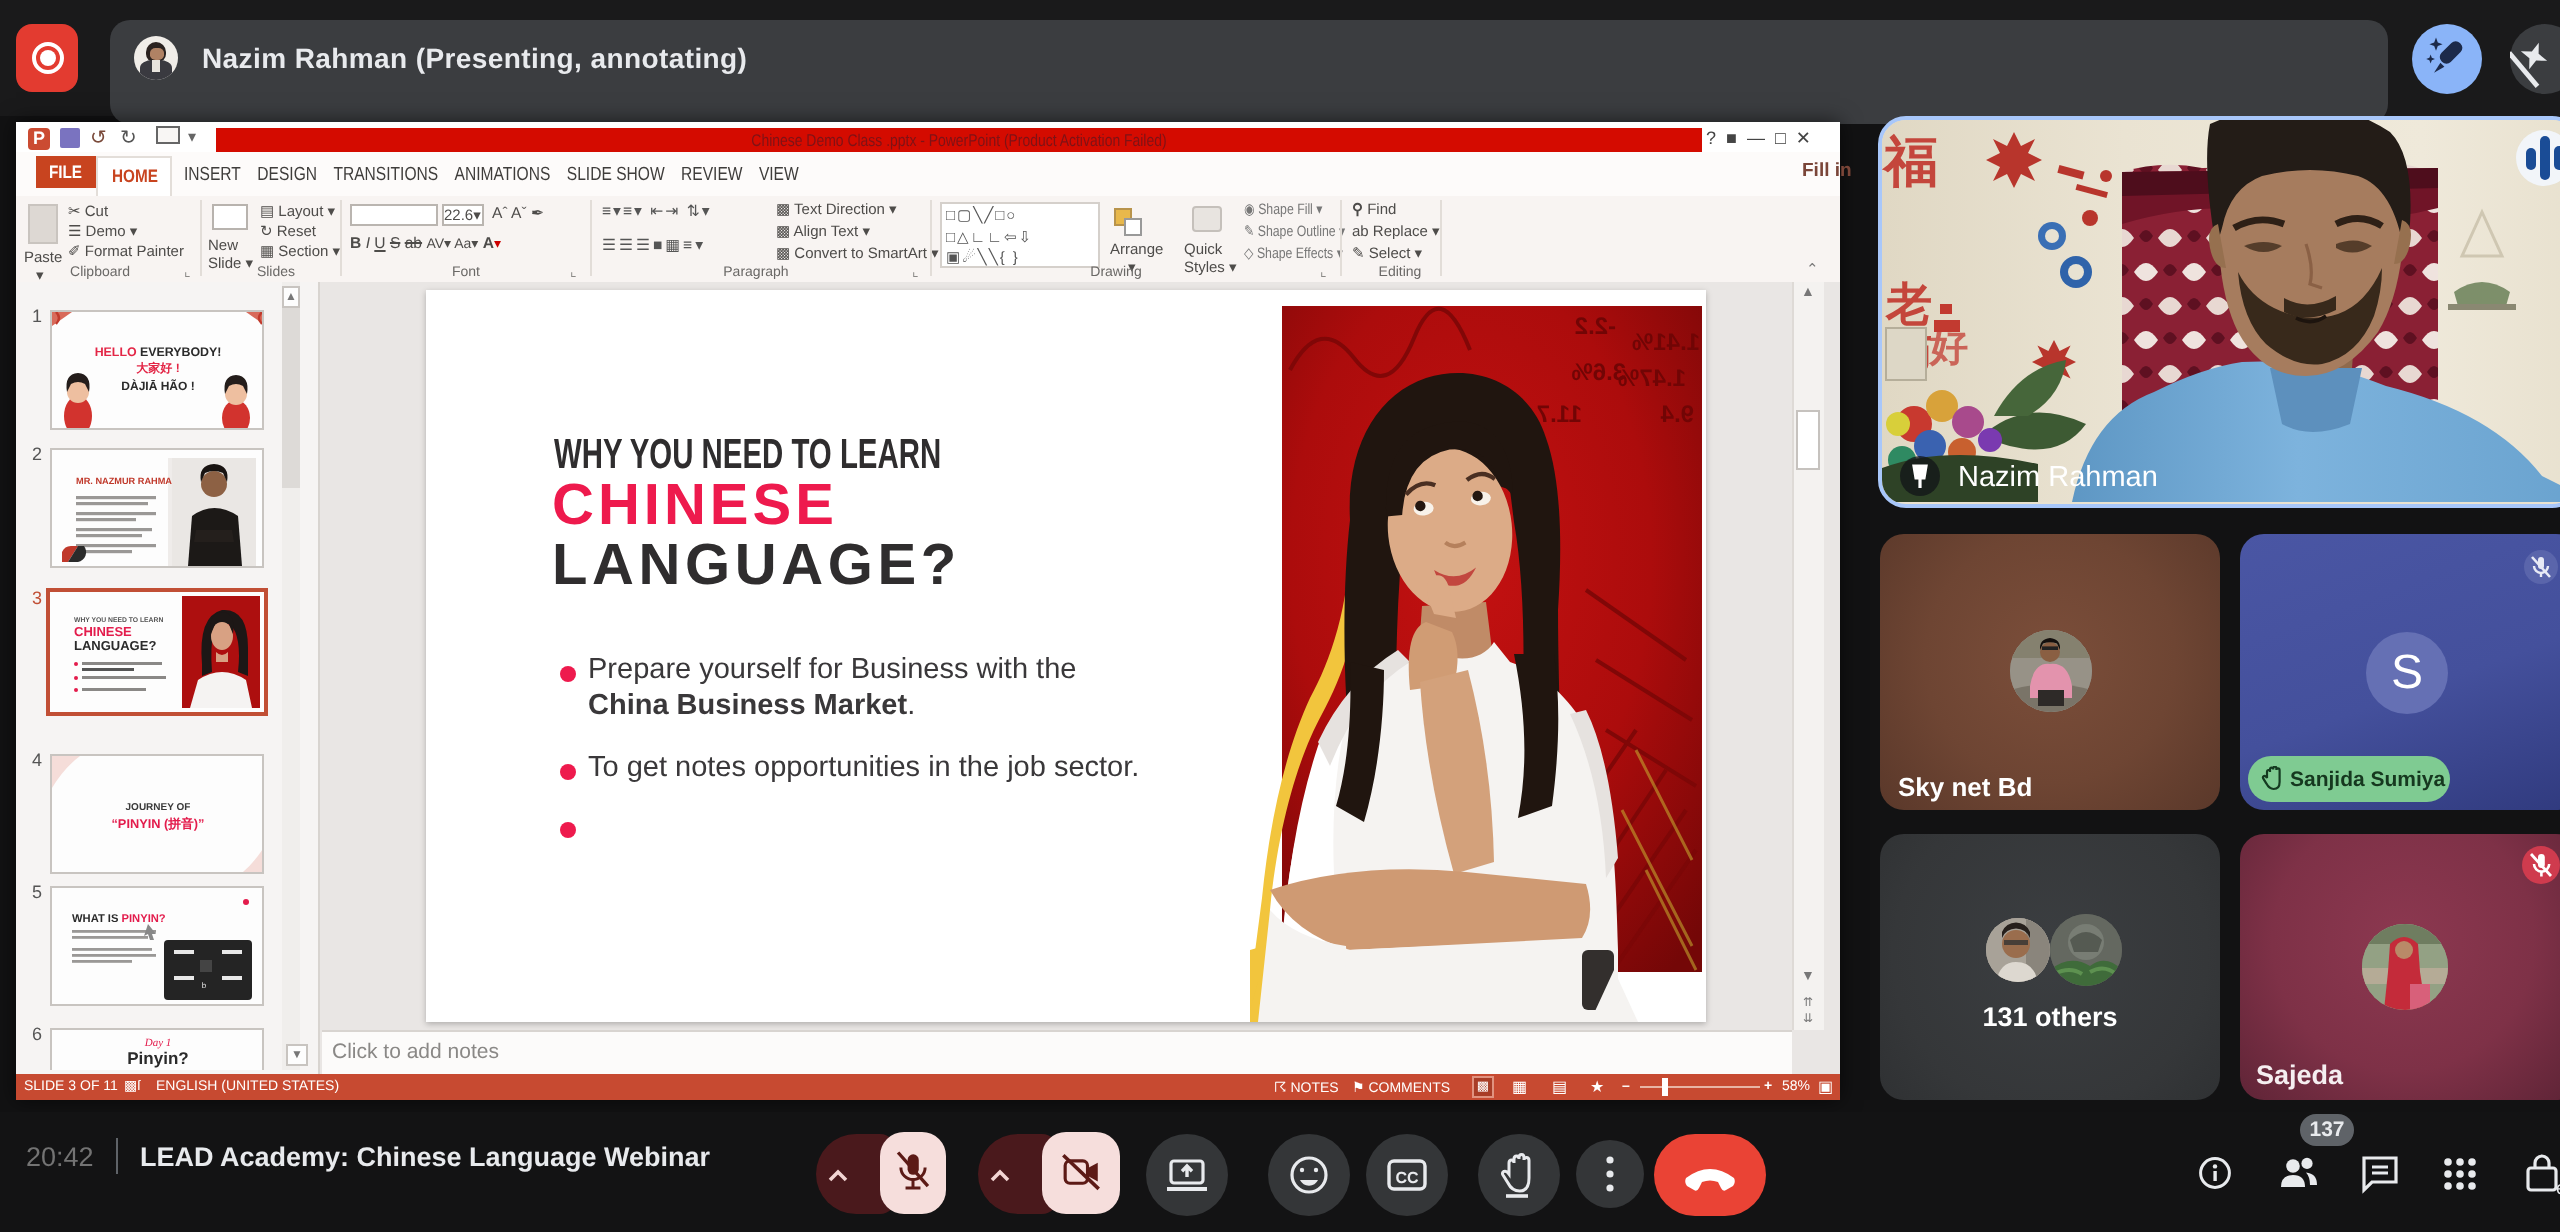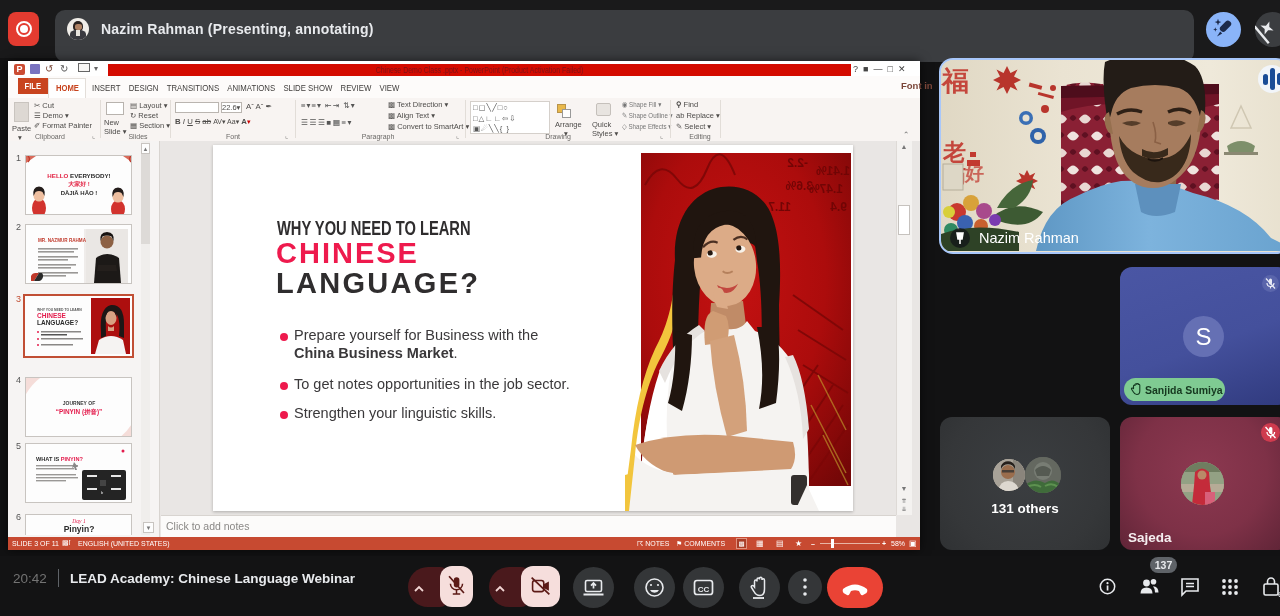--- a/index.html
+++ b/index.html
@@ -54,21 +54,21 @@
   <div class="abs" style="left:100px;top:3px;width:743px;height:12px;background:#d40b00;"></div>
   <div class="abs" style="left:100px;top:4px;width:743px;text-align:center;color:#7d1316;font-size:8.5px;transform:scaleX(.82);">Chinese Demo Class .pptx  -  PowerPoint (Product Activation Failed)</div>
   <div class="abs" style="left:845px;top:3px;color:#444;font-size:9px;">?&nbsp;&nbsp;■&nbsp;&nbsp;—&nbsp;&nbsp;□&nbsp;&nbsp;✕</div>
 
   <div class="abs" style="left:0;top:15px;width:912px;height:22px;background:#fdfbfa;"></div>
   <div class="abs" style="left:10px;top:17px;width:30px;height:16px;background:#c8441f;color:#fff;font-size:9px;font-weight:bold;text-align:center;line-height:16px;"><span style="display:inline-block;transform:scaleX(.85);">FILE</span></div>
   <div class="abs" style="left:40px;top:17px;width:38px;height:20px;background:#fff;border:1px solid #e3ded9;border-bottom:none;color:#c8441f;font-size:9px;font-weight:bold;text-align:center;line-height:19px;"><span style="display:inline-block;transform:scaleX(.85);">HOME</span></div>
   <div class="abs" style="left:84px;top:17px;color:#3f3d3b;font-size:9.5px;line-height:20px;transform:scaleX(.82);transform-origin:0 0;white-space:nowrap;">
     <span style="margin-right:10px;">INSERT</span><span style="margin-right:10px;">DESIGN</span><span style="margin-right:10px;">TRANSITIONS</span><span style="margin-right:10px;">ANIMATIONS</span><span style="margin-right:10px;">SLIDE SHOW</span><span style="margin-right:10px;">REVIEW</span><span>VIEW</span>
   </div>
-  <div class="abs" style="left:893px;top:19px;color:#7a4538;font-size:9.5px;font-weight:bold;white-space:nowrap;">Font in</div>
+  <div class="abs" style="left:893px;top:19px;color:#7a4538;font-size:9.5px;font-weight:bold;white-space:nowrap;">Fill in</div>
 
   <div class="abs" id="ribbon" style="left:0;top:37px;width:912px;height:44px;background:#f8f4f2;border-bottom:1px solid #d9d4cf;color:#4e4c4a;">
 
     <div class="abs" style="left:6px;top:4px;width:15px;height:20px;background:#ddd8d3;border:1px solid #c9c4bf;"></div>
     <div class="abs" style="left:4px;top:26px;font-size:7.5px;">Paste<br><span style="margin-left:6px;">▾</span></div>
     <div class="abs" style="left:26px;top:3px;font-size:7.5px;">✂ Cut</div>
     <div class="abs" style="left:26px;top:13px;font-size:7.5px;">☰ Demo ▾</div>
     <div class="abs" style="left:26px;top:23px;font-size:7.5px;">✐ Format Painter</div>
     <div class="abs" style="left:12px;top:35px;width:60px;text-align:center;font-size:7px;color:#6a6866;">Clipboard</div>
     <div class="abs" style="left:84px;top:34px;font-size:7px;color:#8a8886;">⌞</div>
@@ -251,21 +251,20 @@
 
     <div class="abs" id="slide" style="left:205px;top:4px;width:640px;height:366px;background:#fff;box-shadow:0 1px 3px rgba(0,0,0,.25);overflow:hidden;">
       <div class="abs" style="left:64px;top:71px;font-size:21px;font-weight:bold;color:#2f2d2e;transform:scaleX(.70);transform-origin:0 0;white-space:nowrap;">WHY YOU NEED TO LEARN</div>
       <div class="abs" style="left:63px;top:92px;font-size:29px;font-weight:bold;color:#ee1a4d;letter-spacing:2px;">CHINESE</div>
       <div class="abs" style="left:63px;top:122px;font-size:29px;font-weight:bold;color:#2f2d2e;letter-spacing:2.3px;">LANGUAGE?</div>
       <div class="abs" style="left:67px;top:188px;width:8px;height:8px;border-radius:50%;background:#ee1a4d;"></div>
       <div class="abs" style="left:81px;top:182px;font-size:14.5px;color:#3a383a;line-height:17.5px;">Prepare yourself for Business with the<br><b>China Business Market</b>.</div>
       <div class="abs" style="left:67px;top:237px;width:8px;height:8px;border-radius:50%;background:#ee1a4d;"></div>
       <div class="abs" style="left:81px;top:231px;font-size:14.5px;color:#3a383a;">To get notes opportunities in the job sector.</div>
       <div class="abs" style="left:67px;top:266px;width:8px;height:8px;border-radius:50%;background:#ee1a4d;"></div>
-      <div class="abs" style="left:81px;top:260px;font-size:14.5px;color:#3a383a;">Strengthen your linguistic skills.</div>
 
       <div class="abs" style="left:400px;top:0;width:240px;height:366px;">
         <svg width="240" height="366" viewBox="0 0 240 366">
           <defs>
             <radialGradient id="redbg" cx="45%" cy="38%" r="78%">
               <stop offset="0%" stop-color="#c41111"></stop>
                 <stop offset="55%" stop-color="#ac0c0c"></stop>
                 <stop offset="100%" stop-color="#740707"></stop>
             </radialGradient>
           </defs>
@@ -460,20 +459,35 @@
 
       <circle cx="331" cy="19" r="14" fill="rgba(242,246,252,.92)"></circle>
       <g fill="#1a4c96">
         <rect x="322" y="14" width="5" height="11" rx="2.5"></rect>
         <rect x="329" y="8" width="5" height="22" rx="2.5"></rect>
         <rect x="336" y="13" width="5" height="12" rx="2.5"></rect>
       </g>
     </svg>
   </div>
 
+  <div class="abs" style="left:10px;top:267px;width:170px;height:138px;border-radius:12px;background:radial-gradient(circle at 50% 45%, #7b4e3a 0%, #6e4533 55%, #5a382a 100%);overflow:hidden;">
+    <div class="abs" style="left:65px;top:48px;width:41px;height:41px;border-radius:50%;overflow:hidden;background:#8d8a85;">
+      <svg width="41" height="41" viewBox="0 0 41 41">
+        <rect width="41" height="41" fill="#979287"></rect>
+        <rect x="0" y="0" width="41" height="14" fill="#85816f"></rect>
+        <path d="M0 30 Q20 24 41 30 L41 41 0 41 Z" fill="#7a7468"></path>
+        <circle cx="20" cy="11" r="5" fill="#8a5f43"></circle>
+        <path d="M15 10 Q14.5 4.5 20 4 Q25.5 4.5 25 10 L23.5 6.8 Q20 5.5 16.5 6.8 Z" fill="#14100e"></path>
+        <rect x="16" y="8.2" width="8" height="1.8" fill="#222"></rect>
+        <path d="M10 28 Q12 16 20 17 Q29 16 31 28 L31 34 10 34 Z" fill="#e393ad"></path>
+        <rect x="14" y="30" width="13" height="8" fill="#2e2a28"></rect>
+      </svg>
+    </div>
+    <div class="abs" style="left:9px;top:119px;font-size:13px;font-weight:bold;color:#fff;">Sky net Bd</div>
+  </div>
 
   <div class="abs" style="left:190px;top:267px;width:170px;height:138px;border-radius:12px;background:linear-gradient(160deg,#4a56a4 0%,#44509c 55%,#303a7e 100%);overflow:hidden;">
     <div class="abs" style="left:63px;top:49px;width:41px;height:41px;border-radius:50%;background:#6570b4;color:#fff;font-size:24px;text-align:center;line-height:41px;">S</div>
     <div class="abs" style="left:4px;top:111px;width:101px;height:23px;border-radius:12px;background:#7fcb92;">
       <svg class="abs" style="left:6px;top:4.5px;" width="14" height="14" viewBox="0 0 14 14">
           <path d="M3.5 6 L3.5 3 Q3.5 2 4.3 2 Q5 2 5 3 L5 1.8 Q5 .8 5.8 .8 Q6.6 .8 6.6 1.8 L6.6 1.2 Q6.6 .3 7.4 .3 Q8.2 .3 8.2 1.2 L8.2 2 Q8.2 1.2 9 1.2 Q9.8 1.2 9.8 2.2 L9.8 8 Q9.8 11.5 6.8 11.5 Q4.6 11.5 3.2 8.8 L1.6 6.2 Q1.2 5.4 2 5 Q2.8 4.7 3.5 6 Z" fill="none" stroke="#143a20" stroke-width="1.1"></path>
         </svg>
       <div class="abs" style="left:21px;top:6px;font-size:10.5px;font-weight:bold;color:#16381f;white-space:nowrap;">Sanjida Sumiya</div>
     </div>
     <div class="abs" style="left:142px;top:8px;width:17px;height:17px;border-radius:50%;background:#5a65ab;">

